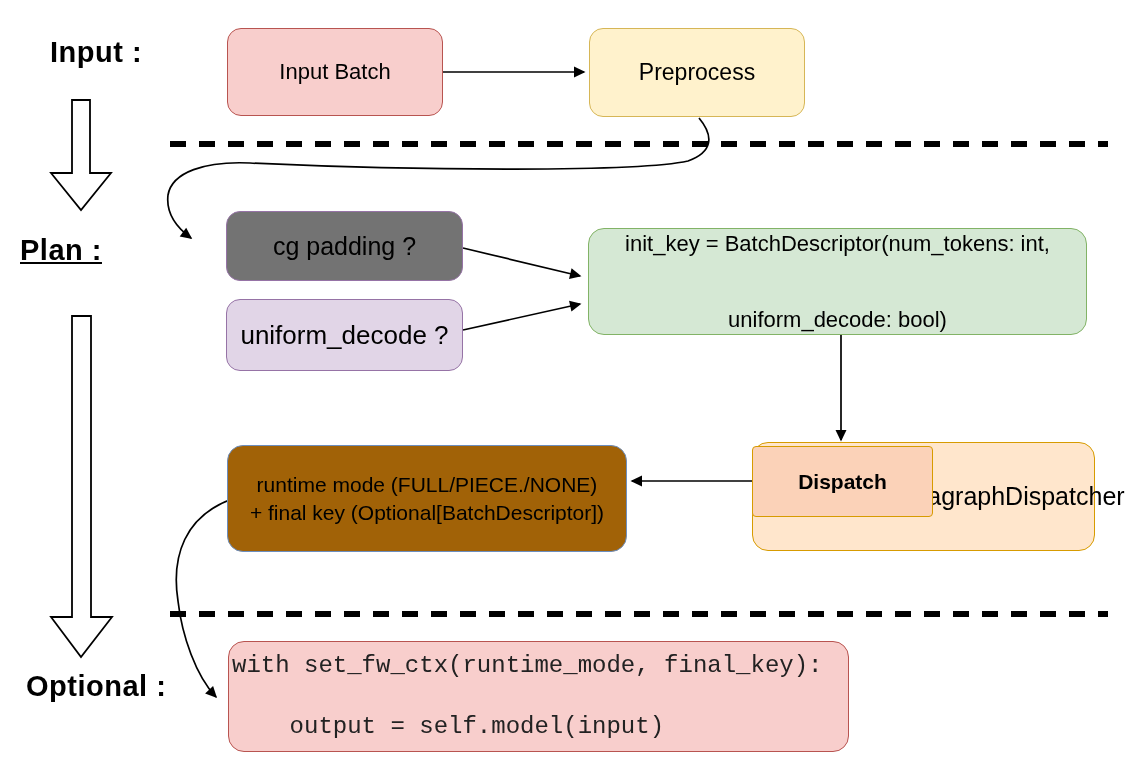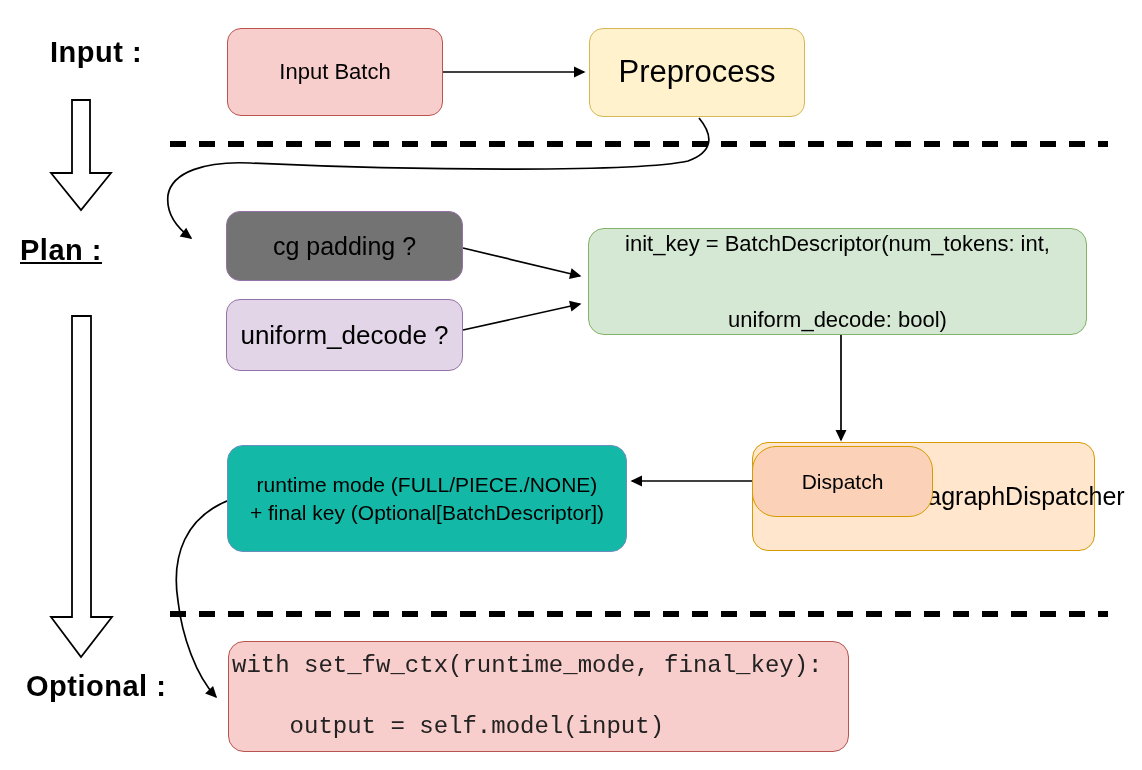--- a/index.html
+++ b/index.html
@@ -23,32 +23,32 @@
     box-sizing:border-box;
     border-radius:14px;
     display:flex;
     flex-direction:column;
     align-items:center;
     justify-content:center;
     text-align:center;
     line-height:1.32;
   }
   .node-input-batch{left:227px;top:28px;width:216px;height:88px;background:#f8cecc;border:1.6px solid #b85450;font-size:22px;}
-  .node-preprocess{left:589px;top:28px;width:216px;height:89px;background:#fff2cc;border:1.6px solid #d6b656;font-size:31px;}
+  .node-preprocess{left:589px;top:28px;width:216px;height:89px;background:#fff2cc;border:1.6px solid #d6b656;font-size:23px;}
   .node-cg-padding{left:226px;top:211px;width:237px;height:70px;background:#737373;border:1.6px solid #9673a6;font-size:25px;}
   .node-uniform-decode{left:226px;top:299px;width:237px;height:72px;background:#e1d5e7;border:1.6px solid #9673a6;font-size:26px;}
   .node-init-key{left:588px;top:228px;width:499px;height:107px;background:#d5e8d4;border:1.6px solid #82b366;font-size:22px;border-radius:16px;justify-content:space-between;}
   .node-cudagraph{left:752px;top:442px;width:343px;height:109px;background:#ffe6cc;border:1.6px solid #d79b00;border-radius:16px;}
   .cudagraph-label{
     position:absolute;right:12px;top:0;height:100%;width:158px;
     display:flex;flex-direction:row;align-items:center;justify-content:center;
     font-size:25px;line-height:1.3;
   }
-  .node-dispatch{left:752px;top:446px;width:181px;height:71px;background:#fbd2b8;border:1.6px solid #d79b00;font-size:21px;border-radius:24px;}
-  .node-runtime{left:227px;top:445px;width:400px;height:107px;background:#14b8a6;border:1.6px solid #6c8ebf;font-size:21px;border-radius:16px;}
+  .node-dispatch{left:752px;top:446px;width:181px;height:71px;background:#fbd2b8;border:1.6px solid #d79b00;font-size:21px;border-radius:4px;font-weight:bold;}
+  .node-runtime{left:227px;top:445px;width:400px;height:107px;background:#a16207;border:1.6px solid #6c8ebf;font-size:21px;border-radius:16px;}
   .node-execute-code{
     left:228px;top:641px;width:621px;height:111px;
     background:#f8cecc;border:1.6px solid #b85450;border-radius:16px;
     font-family:"Liberation Mono","DejaVu Sans Mono",monospace;
     font-size:24px;line-height:34px;
     align-items:flex-start;justify-content:center;
     text-align:left;color:#222;
     padding-left:3px;
     gap:27px;
   }

